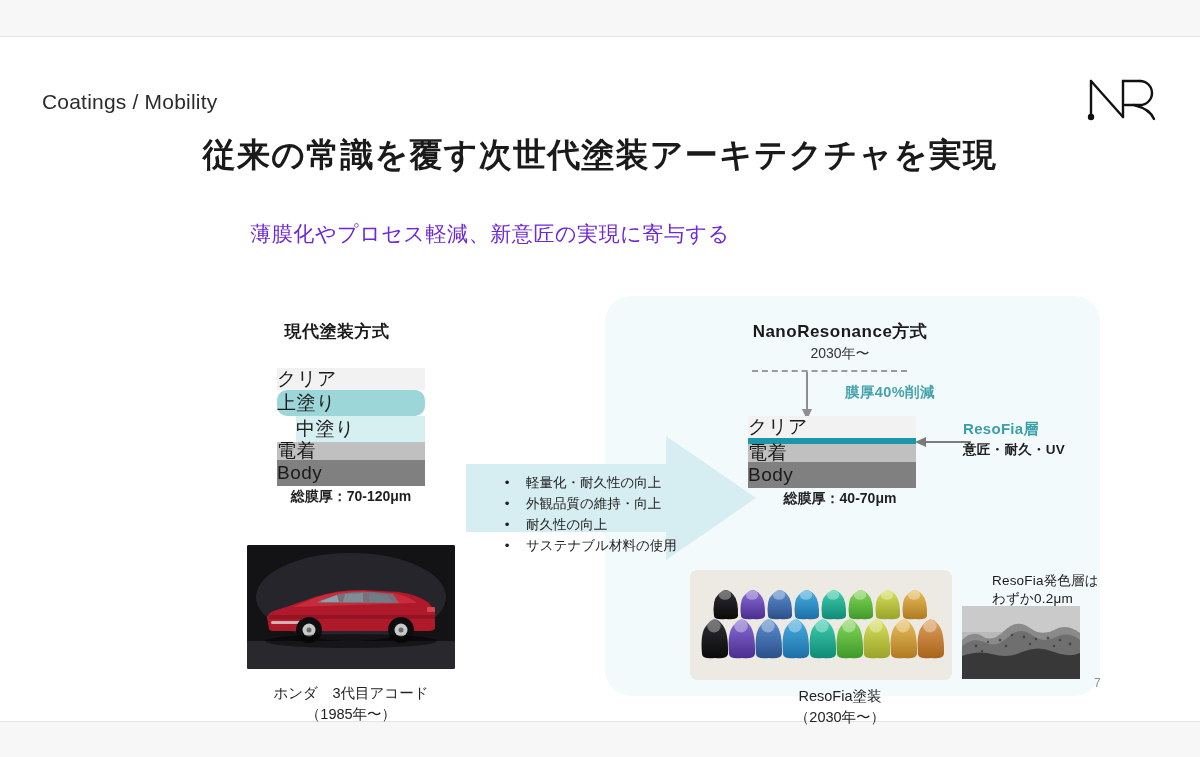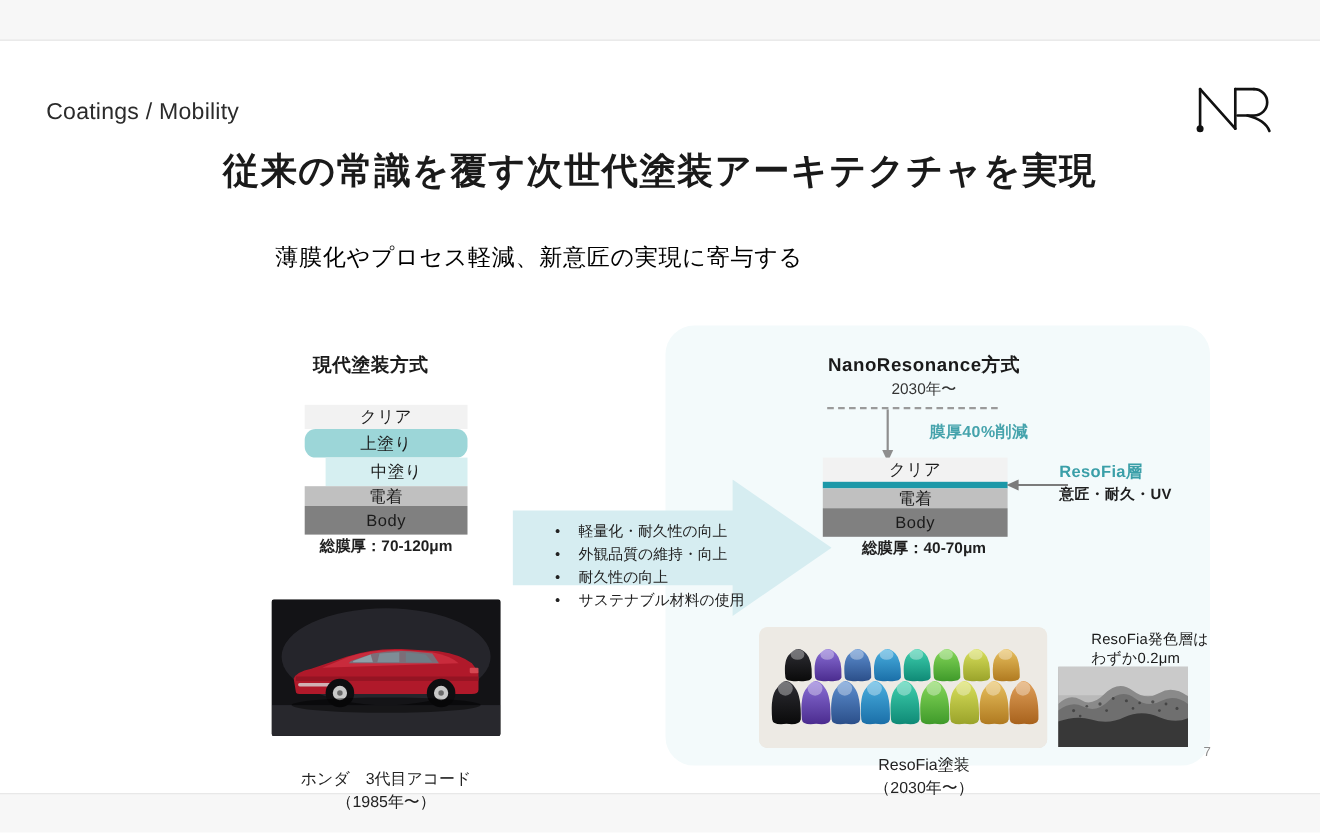--- a/index.html
+++ b/index.html
@@ -26,21 +26,21 @@
   .logo { position: absolute; left: 1078px; top: 32px; width: 86px; height: 60px; }
 
   .headline {
     position: absolute; left: 0; top: 95px; width: 1200px;
     text-align: center;
     font-size: 33px; font-weight: 700; color: #1a1a1a;
     letter-spacing: 1.2px;
   }
   .subhead {
     position: absolute; left: 0; top: 182px; width: 980px;
-    text-align: center; font-size: 21px; color: #000000; letter-spacing: .6px;
+    text-align: center; font-size: 21px; color: #6d28d9; letter-spacing: .6px;
   }
 
   
   .panel-right {
     position: absolute; left: 605px; top: 258px;
     width: 495px; height: 400px;
     background: #f3fafb; border-radius: 26px;
   }
 
   
@@ -53,22 +53,22 @@
   .bullets .dot { width: 38px; text-align: center; }
 
   
   .col-title { position: absolute; text-align: center; }
   .col-title .t1 { font-size: 17px; font-weight: 700; color: #1a1a1a; letter-spacing: .5px; }
   .col-title .t2 { font-size: 14px; color: #333; margin-top: 2px; }
 
   
   .stack { position: absolute; }
   .layer {
-    display: flex; align-items: center; justify-content: center;
-    font-size: 15px; color: #1a1a1a; letter-spacing: .5px;
+    display: flex; align-items: center; justify-content: flex-start;
+    font-size: 19px; color: #1a1a1a; letter-spacing: .5px;
   }
   .thickness { position: absolute; text-align: center; font-size: 14px; font-weight: 700; color: #1f1f1f; }
 
   
   .dashline {
     position: absolute; left: 752px; top: 332px; width: 155px; height: 0;
     border-top: 2px dashed #9a9a9a;
   }
   .downarrow { position: absolute; left: 800px; top: 334px; width: 14px; height: 48px; }
   .reduce-label {
@@ -171,21 +171,21 @@
           <circle cx="62" cy="85" r="2.5" fill="#6a6a6a"></circle>
           <circle cx="154" cy="85" r="13" fill="#0e0e10"></circle>
           <circle cx="154" cy="85" r="6.5" fill="#c9c9c9"></circle>
           <circle cx="154" cy="85" r="2.5" fill="#6a6a6a"></circle>
           <rect x="180" y="62" width="8" height="5" rx="1" fill="#d94b55" opacity="0.9"></rect>
         </g>
         <ellipse cx="104" cy="96" rx="86" ry="7" fill="#000" opacity="0.45"></ellipse>
       </svg>
     </div>
 
-    <div class="caption" style="left:245px; top:645px; width:212px;margin-top:16px;">
+    <div class="caption" style="left:245px; top:645px; width:212px;">
       <div>ホンダ　3代目アコード</div>
       <div>（1985年〜）</div>
     </div>
 
     <div class="arrow-wrap">
       <svg viewBox="0 0 290 175" width="290" height="175" style="position:absolute;left:0;top:0;">
         <polygon points="0,28 200,28 200,0 290,62 200,124 200,96 0,96" fill="#d6edf1"></polygon>
       </svg>
       <div class="bullets">
           <div class="row">

